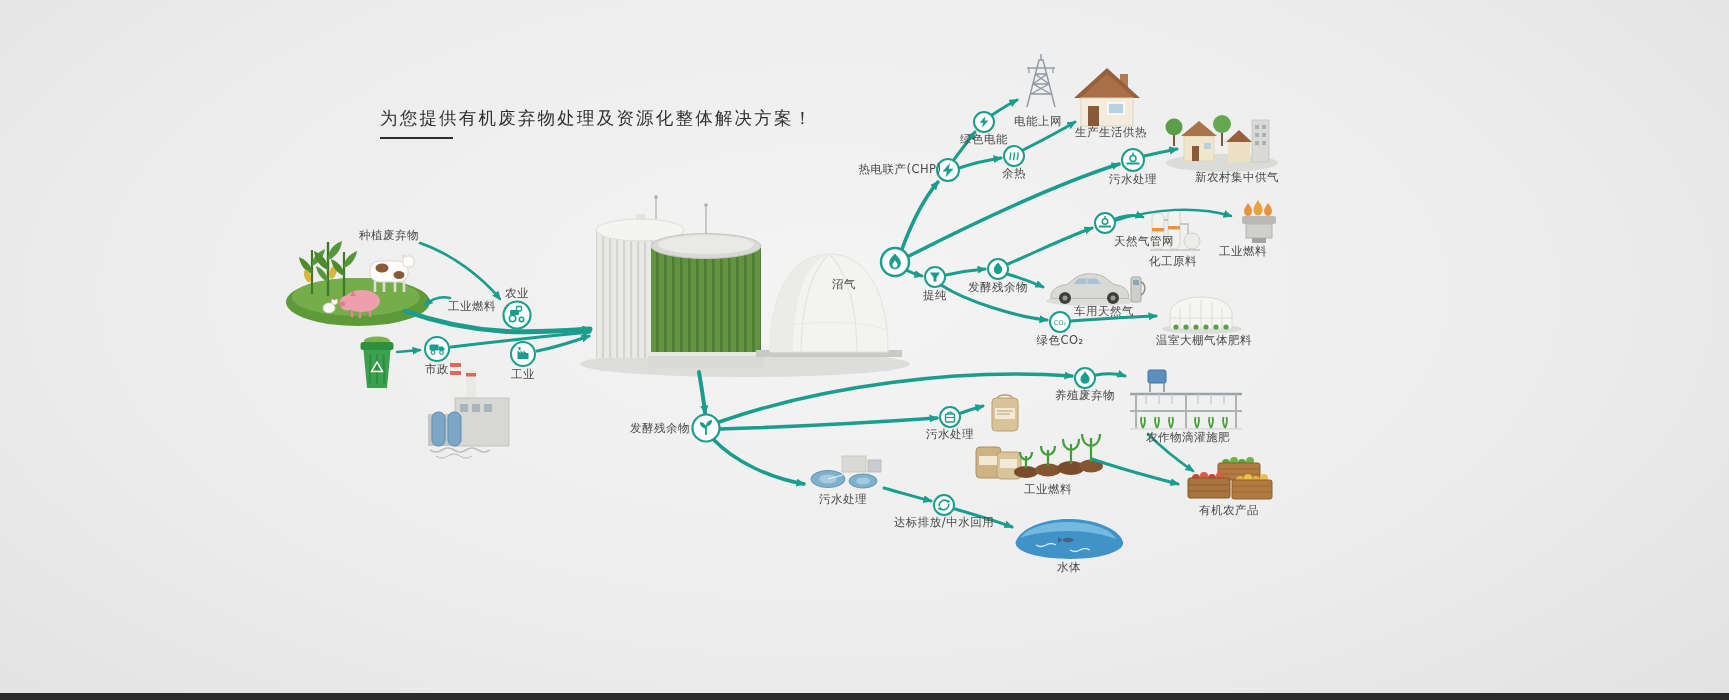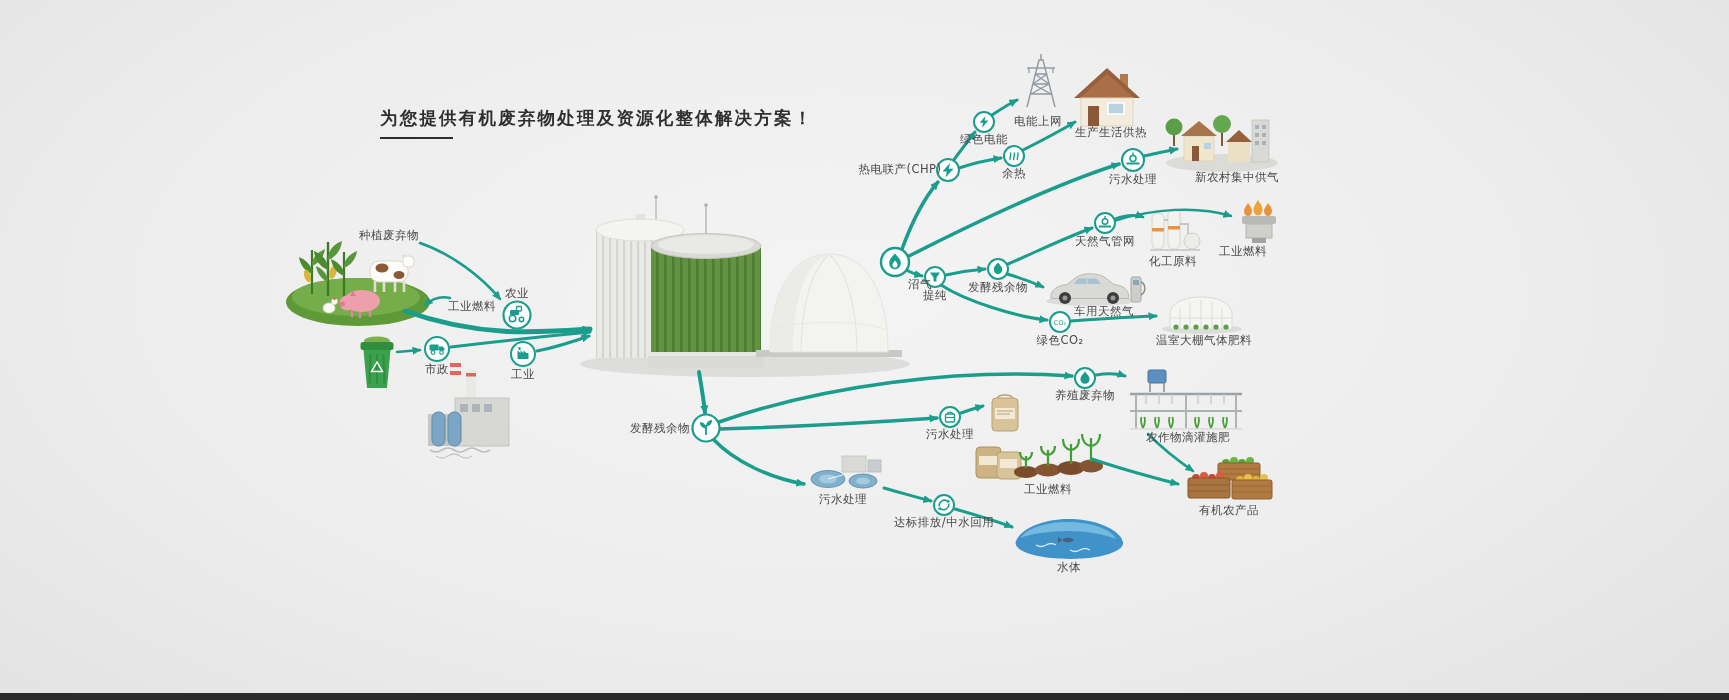--- a/index.html
+++ b/index.html
@@ -2,21 +2,21 @@
 <html><head>
 <meta charset="utf-8">
 <style>
   html,body{margin:0;padding:0;background:#e6e6e6;}
   .stage{position:relative;width:1729px;height:700px;overflow:hidden;
     background:radial-gradient(ellipse 1250px 620px at 48% 42%, #f4f4f4 0%, #ededed 55%, #e1e1e1 100%);
     font-family:"DejaVu Sans","Liberation Sans",sans-serif;}
   .lbl{position:absolute;transform:translateX(-50%);font-size:11.5px;color:#4a4a4a;
     white-space:nowrap;letter-spacing:.5px;line-height:1.2;}
   .title{position:absolute;left:380px;top:106px;font-size:17.5px;color:#2f2f2f;
-    letter-spacing:2.2px;font-weight:700;white-space:nowrap;}
+    letter-spacing:2.2px;font-weight:400;white-space:nowrap;}
   .title-underline{position:absolute;left:380px;top:137px;width:73px;height:2px;background:#2d2d2d;}
   .bottom-band{position:absolute;left:0;bottom:0;width:100%;height:7px;background:#2b2b2b;}
   svg.diagram{position:absolute;left:0;top:0;}
 </style>
 </head>
 <body>
 
 <div class="stage">
 
 <svg class="diagram" width="1729" height="700" viewBox="0 0 1729 700">
@@ -394,31 +394,31 @@
 </svg>
 
   <div class="title">为您提供有机废弃物处理及资源化整体解决方案！</div>
   <div class="title-underline"></div>
 
   <div class="lbl" style="left:389px;top:229px">种植废弃物</div>
   <div class="lbl" style="left:472px;top:300px">工业燃料</div>
   <div class="lbl" style="left:517px;top:287px">农业</div>
   <div class="lbl" style="left:437px;top:363px">市政</div>
   <div class="lbl" style="left:523px;top:368px">工业</div>
-  <div class="lbl" style="left:920px;top:278px">沼气</div>
+  <div class="lbl" style="left:844px;top:278px">沼气</div>
   <div class="lbl" style="left:900px;top:163px">热电联产(CHP)</div>
   <div class="lbl" style="left:984px;top:133px">绿色电能</div>
   <div class="lbl" style="left:1038px;top:115px">电能上网</div>
   <div class="lbl" style="left:1014px;top:167px">余热</div>
   <div class="lbl" style="left:1111px;top:126px">生产生活供热</div>
   <div class="lbl" style="left:1133px;top:173px">污水处理</div>
   <div class="lbl" style="left:1237px;top:171px">新农村集中供气</div>
   <div class="lbl" style="left:935px;top:289px">提纯</div>
   <div class="lbl" style="left:998px;top:281px">发酵残余物</div>
-  <div class="lbl" style="left:1105px;top:235px">天然气管网</div>
+  <div class="lbl" style="left:1144px;top:235px">天然气管网</div>
   <div class="lbl" style="left:1173px;top:255px">化工原料</div>
   <div class="lbl" style="left:1243px;top:245px">工业燃料</div>
   <div class="lbl" style="left:1104px;top:305px">车用天然气</div>
   <div class="lbl" style="left:1060px;top:334px">绿色CO₂</div>
   <div class="lbl" style="left:1204px;top:334px">温室大棚气体肥料</div>
   <div class="lbl" style="left:660px;top:422px">发酵残余物</div>
   <div class="lbl" style="left:1085px;top:389px">养殖废弃物</div>
   <div class="lbl" style="left:1188px;top:431px">农作物滴灌施肥</div>
   <div class="lbl" style="left:950px;top:428px">污水处理</div>
   <div class="lbl" style="left:1048px;top:483px">工业燃料</div>

